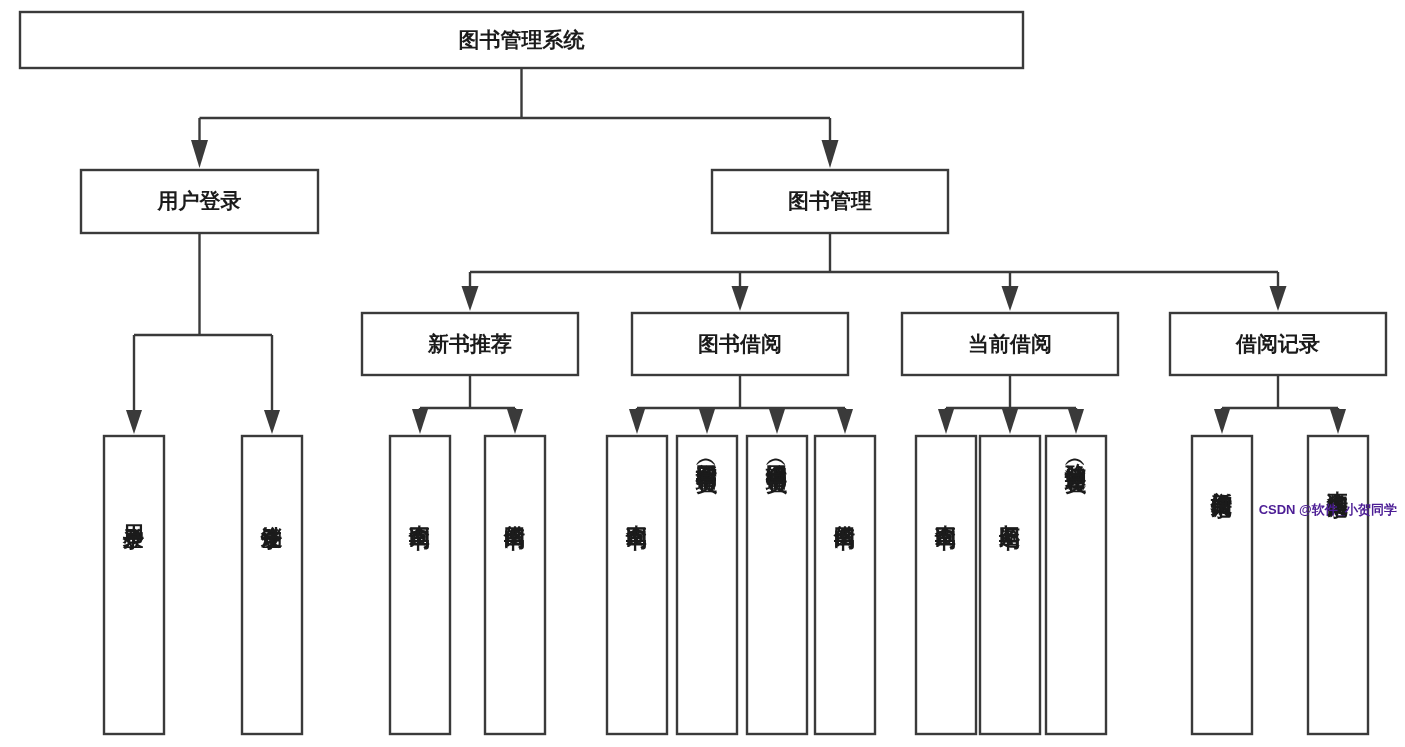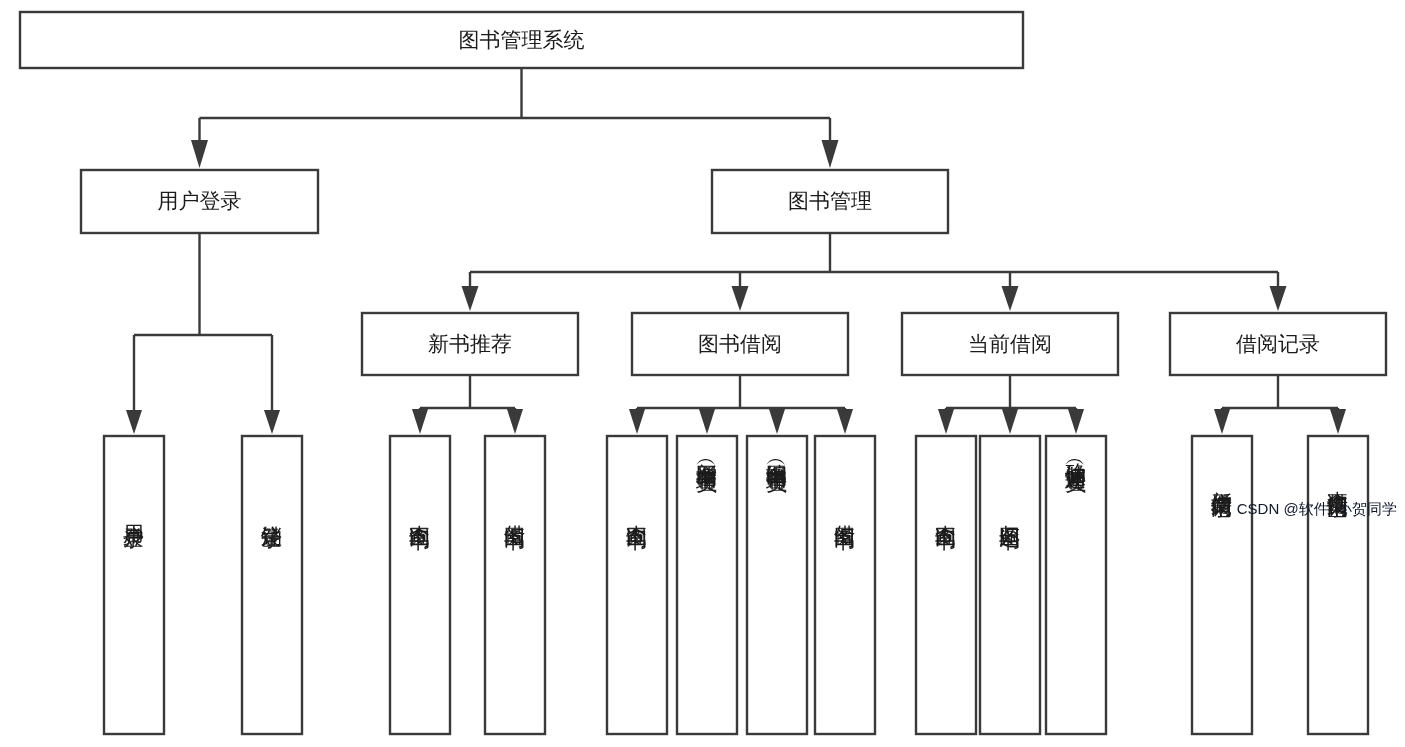--- a/index.html
+++ b/index.html
@@ -13,20 +13,21 @@
     height: 747px;
     font-family: "Liberation Sans", "DejaVu Sans", sans-serif;
     overflow: hidden;
     position: relative;
   }
   #diagram-root {
     position: relative;
     width: 1405px;
     height: 525px;
     background: #ffffff;
+    font-weight: bold;
   }
   svg#flowchart {
     position: absolute;
     left: 0;
     top: 0;
     width: 1405px;
     height: 747px;
     display: block;
   }
   .node-rect {
@@ -72,22 +73,22 @@
     color: #1b1b1b;
     letter-spacing: 1.5px;
     white-space: nowrap;
     text-align: left;
   }
   .watermark {
     position: absolute;
     right: 8px;
     bottom: 6px;
     font-family: "Liberation Sans", "DejaVu Sans", sans-serif;
-    font-size: 15px;
-    color: #0f172a;
+    font-size: 13px;
+    color: #4c1d95;
     white-space: nowrap;
     pointer-events: none;
   }
 </style>
 </head>
 <body>
 
 <div id="diagram-root">
 
   <svg id="flowchart" viewBox="0 0 1405 747">

